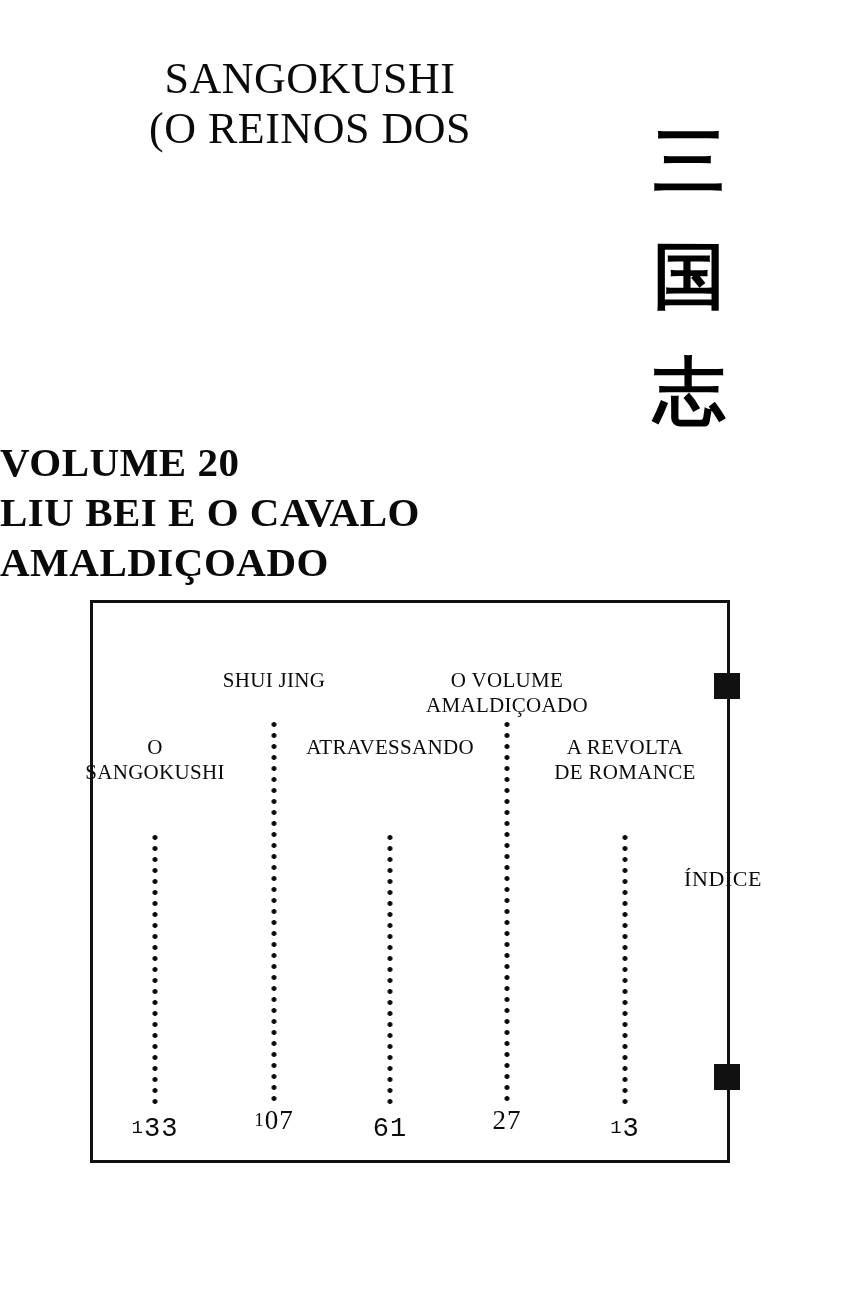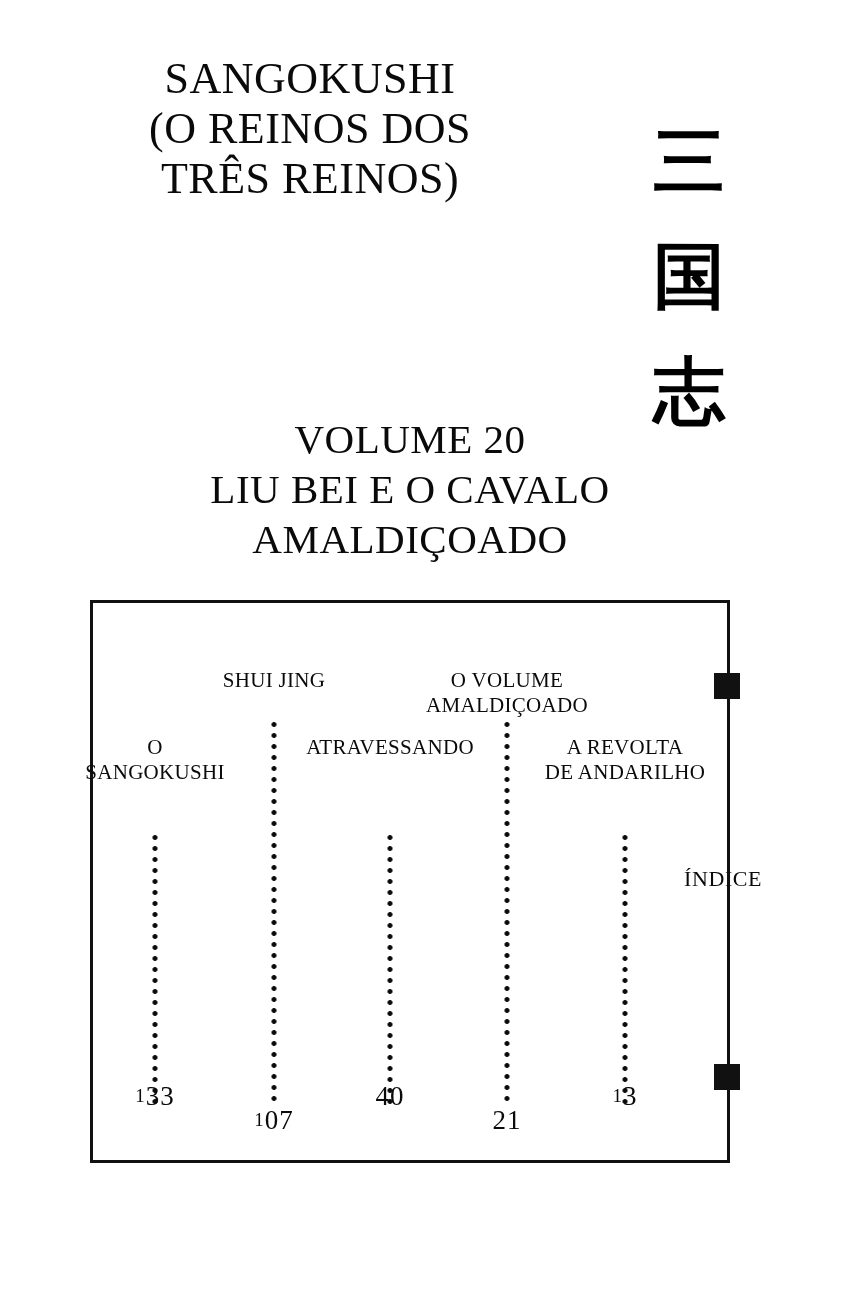--- a/index.html
+++ b/index.html
@@ -52,23 +52,23 @@
     display: block;
     font-size: 72px;
     line-height: 115px;
     color: #000000;
   }
 
   
   .volume-block {
     position: absolute;
     left: 0;
-    top: 414px;
+    top: 437px;
     width: 820px;
-    text-align: center;
+    font-weight: bold;
   }
   .volume-block .vline {
     display: block;
     font-size: 41px;
     line-height: 50px;
     letter-spacing: 0.5px;
     white-space: nowrap;
   }
 
   
@@ -142,21 +142,21 @@
   
   #col-1 { left: -25px; top: 0; }
   #col-2 { left: 94px; top: 0; }
   #col-3 { left: 210px; top: 0; }
   #col-4 { left: 327px; top: 0; }
   #col-5 { left: 445px; top: 0; }
 
   
   .col.low .chapter-label { top: 135px; }
   .col.low .leader { top: 235px; height: 270px; }
-  .col.low .page-num  { top: 481px; }
+  .col.low .page-num  { top: 513px; font-family: Liberation Mono, monospace; }
 
   
   .col.high .chapter-label { top: 68px; }
   .col.high .leader { top: 122px; height: 383px; }
   .col.high .page-num  { top: 505px; }
 
   
   .index-caption {
     position: absolute;
     left: 684px;
@@ -168,21 +168,20 @@
   }
 </style>
 </head>
 <body>
 
 <div class="page">
 
   <div class="masthead">
     <span class="line">SANGOKUSHI</span>
     <span class="line">(O REINOS DOS</span>
-    <span class="line">TRÊS REINOS)</span>
   </div>
 
   <div class="cjk-title">
     <span class="glyph">三</span>
     <span class="glyph">国</span>
     <span class="glyph">志</span>
   </div>
 
   <div class="volume-block">
     <span class="vline">VOLUME 20</span>
@@ -218,39 +217,39 @@
         <span class="small-one">1</span><span>07</span>
       </div>
     </div>
 
     <div class="col low" id="col-3">
       <div class="chapter-label">
         <div>ATRAVESSANDO</div>
       </div>
       <div class="leader"></div>
       <div class="page-num">
-        <span class="small-one"></span><span>40</span>
+        <span class="small-one"></span><span>61</span>
       </div>
     </div>
 
     <div class="col high" id="col-4">
       <div class="chapter-label">
         <div>O VOLUME</div>
         <div>AMALDIÇOADO</div>
       </div>
       <div class="leader"></div>
       <div class="page-num">
-        <span class="small-one"></span><span>21</span>
+        <span class="small-one"></span><span>27</span>
       </div>
     </div>
 
     <div class="col low" id="col-5">
       <div class="chapter-label">
         <div>A REVOLTA</div>
-        <div>DE ANDARILHO</div>
+        <div>DE ROMANCE</div>
       </div>
       <div class="leader"></div>
       <div class="page-num">
         <span class="small-one">1</span><span>3</span>
       </div>
     </div>
 
   </div>
 </div>
 

